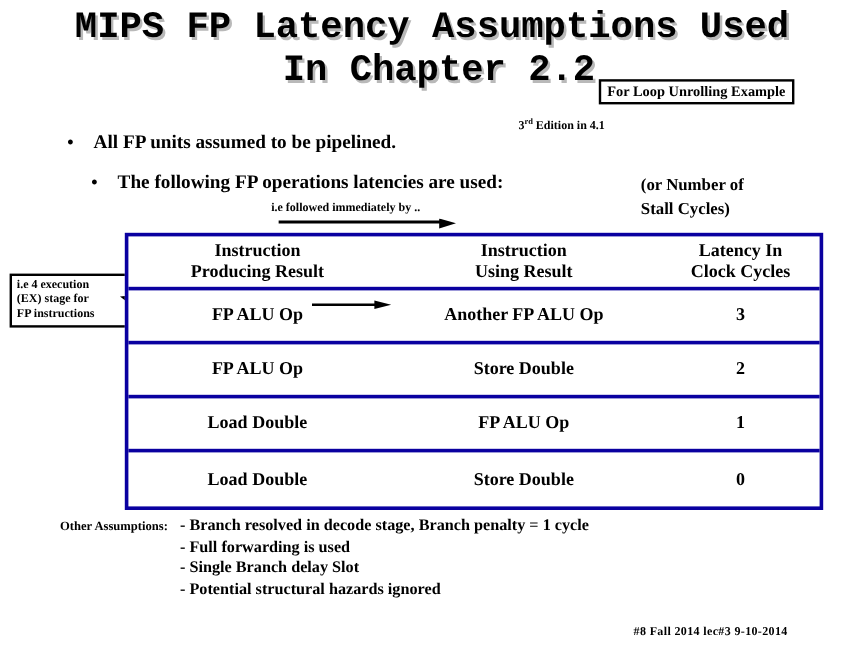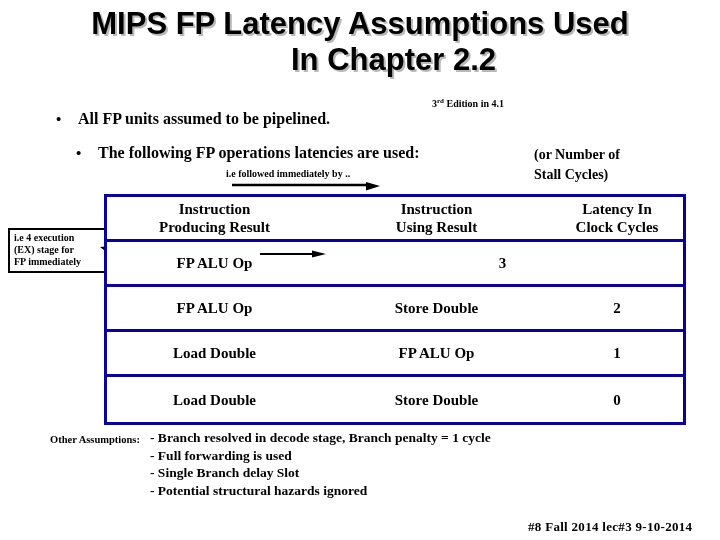--- a/index.html
+++ b/index.html
@@ -25,21 +25,21 @@
   
   .title {
     position: absolute;
     left: 40px;
     top: 6px;
     width: 640px;
     text-align: center;
     font-size: 31px;
     line-height: 36px;
     font-weight: bold;
-    font-family: Liberation Sans, sans-serif;
+    font-family: Liberation Mono, monospace;
     color: #000000;
     text-shadow: 2px 2px 0 #b9b9b9;
     letter-spacing: 0px;
   }
   .title .line2 {
     display: block;
     text-align: right;
     padding-right: 184px;
   }
 
@@ -219,37 +219,40 @@
     font-size: 11.5px;
     font-weight: bold;
     line-height: 14px;
     white-space: nowrap;
     background: #ffffff;
   }
   .footer-right {
     position: absolute;
     left: 528px;
     top: 521px;
-    font-size: 13px;
+    font-size: 10px;
     font-weight: bold;
     line-height: 12px;
     white-space: nowrap;
     letter-spacing: 0.3px;
   }
 </style>
 </head>
 <body>
 
 <div class="slide">
 
   <div class="title">
     <span>MIPS FP Latency Assumptions Used</span>
     <span class="line2">In Chapter 2.2</span>
   </div>
 
+  <div class="unroll-box">
+    <span>For Loop Unrolling Example</span>
+  </div>
 
   <div class="ed-note"><span>3</span><sup>rd</sup><span> Edition in 4.1</span></div>
 
   <div class="bullets">
     <div class="bullet-row b1">
       <span class="bullet-dot">•</span>
       <span class="bullet-text">All FP units assumed to be pipelined.</span>
     </div>
     <div class="bullet-row b2">
       <span class="bullet-dot">•</span>
@@ -264,21 +267,21 @@
 
   <div class="follow-note">i.e followed immediately by ..</div>
   <svg class="follow-arrow" viewBox="0 0 148 9">
     <line x1="0" y1="3" x2="136" y2="3" stroke="#000000" stroke-width="2.4"></line>
     <polygon points="134,0 148,4 134,8.5" fill="#000000"></polygon>
   </svg>
 
   <div class="ex-callout">
     <div>i.e 4 execution</div>
     <div>(EX) stage for</div>
-    <div>FP immediately</div>
+    <div>FP instructions</div>
   </div>
   <svg class="ex-arrow" viewBox="0 0 44 22">
     <line x1="44" y1="20" x2="12" y2="6" stroke="#000000" stroke-width="1.6"></line>
     <polygon points="15,2 4,3 13,10" fill="#000000"></polygon>
   </svg>
 
   <div class="lat-table">
 
     <div class="lat-row head">
       <div class="cell c1">
@@ -290,20 +293,21 @@
         <span class="hdr-l2">Using Result</span>
       </div>
       <div class="cell c3">
         <span class="hdr-l1">Latency In</span>
         <span class="hdr-l2">Clock Cycles</span>
       </div>
     </div>
 
     <div class="lat-row body">
       <div class="cell c1">FP ALU Op</div>
+      <div class="cell c2">Another FP ALU Op</div>
       <div class="cell c3">3</div>
     </div>
 
     <div class="lat-row body">
       <div class="cell c1">FP ALU Op</div>
       <div class="cell c2">Store Double</div>
       <div class="cell c3">2</div>
     </div>
 
     <div class="lat-row body">

